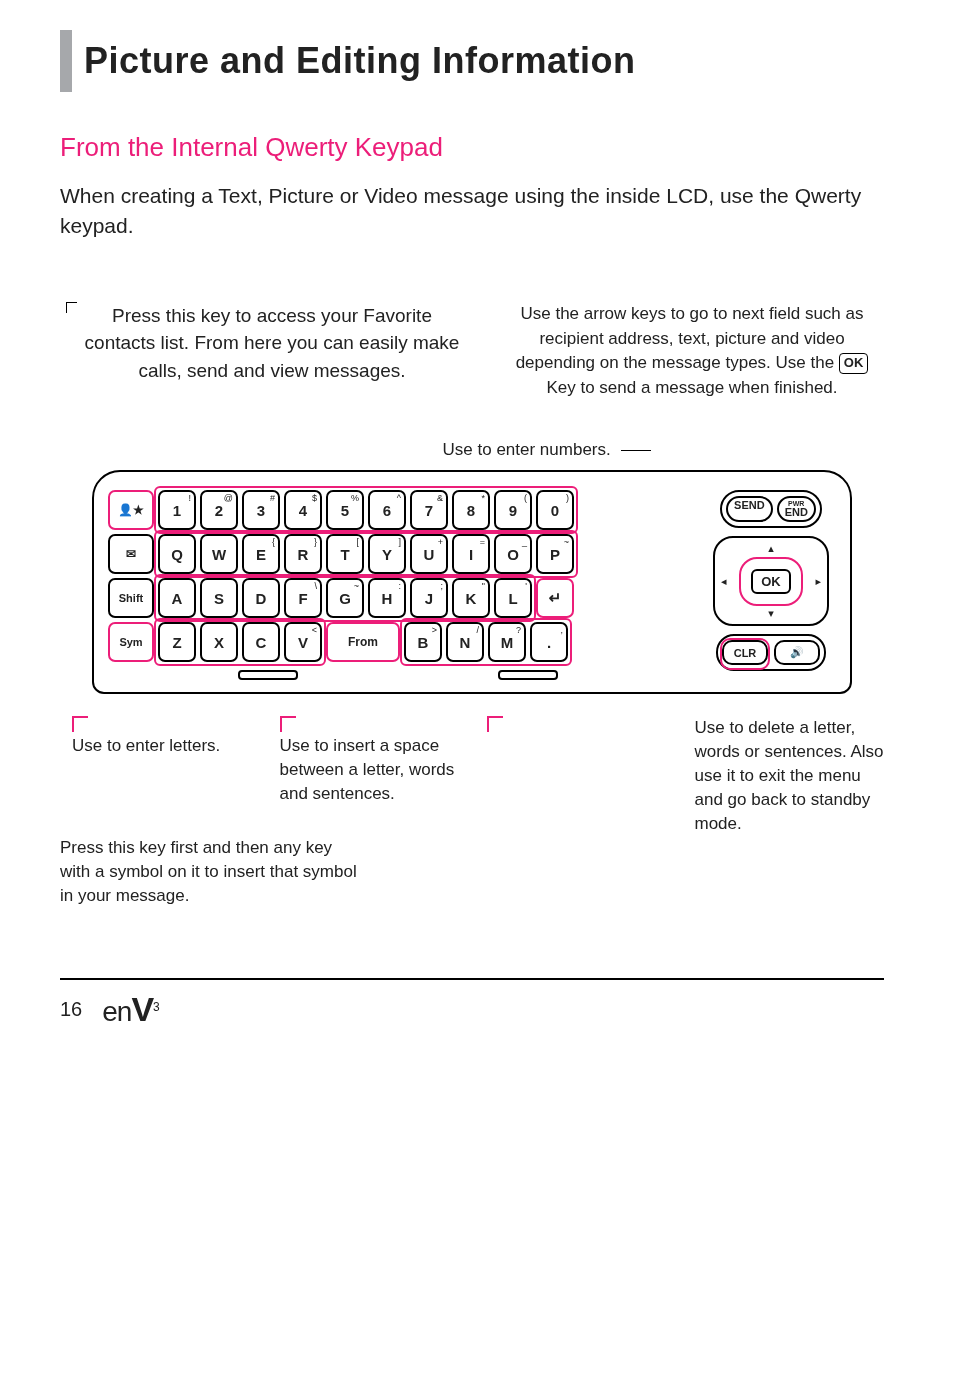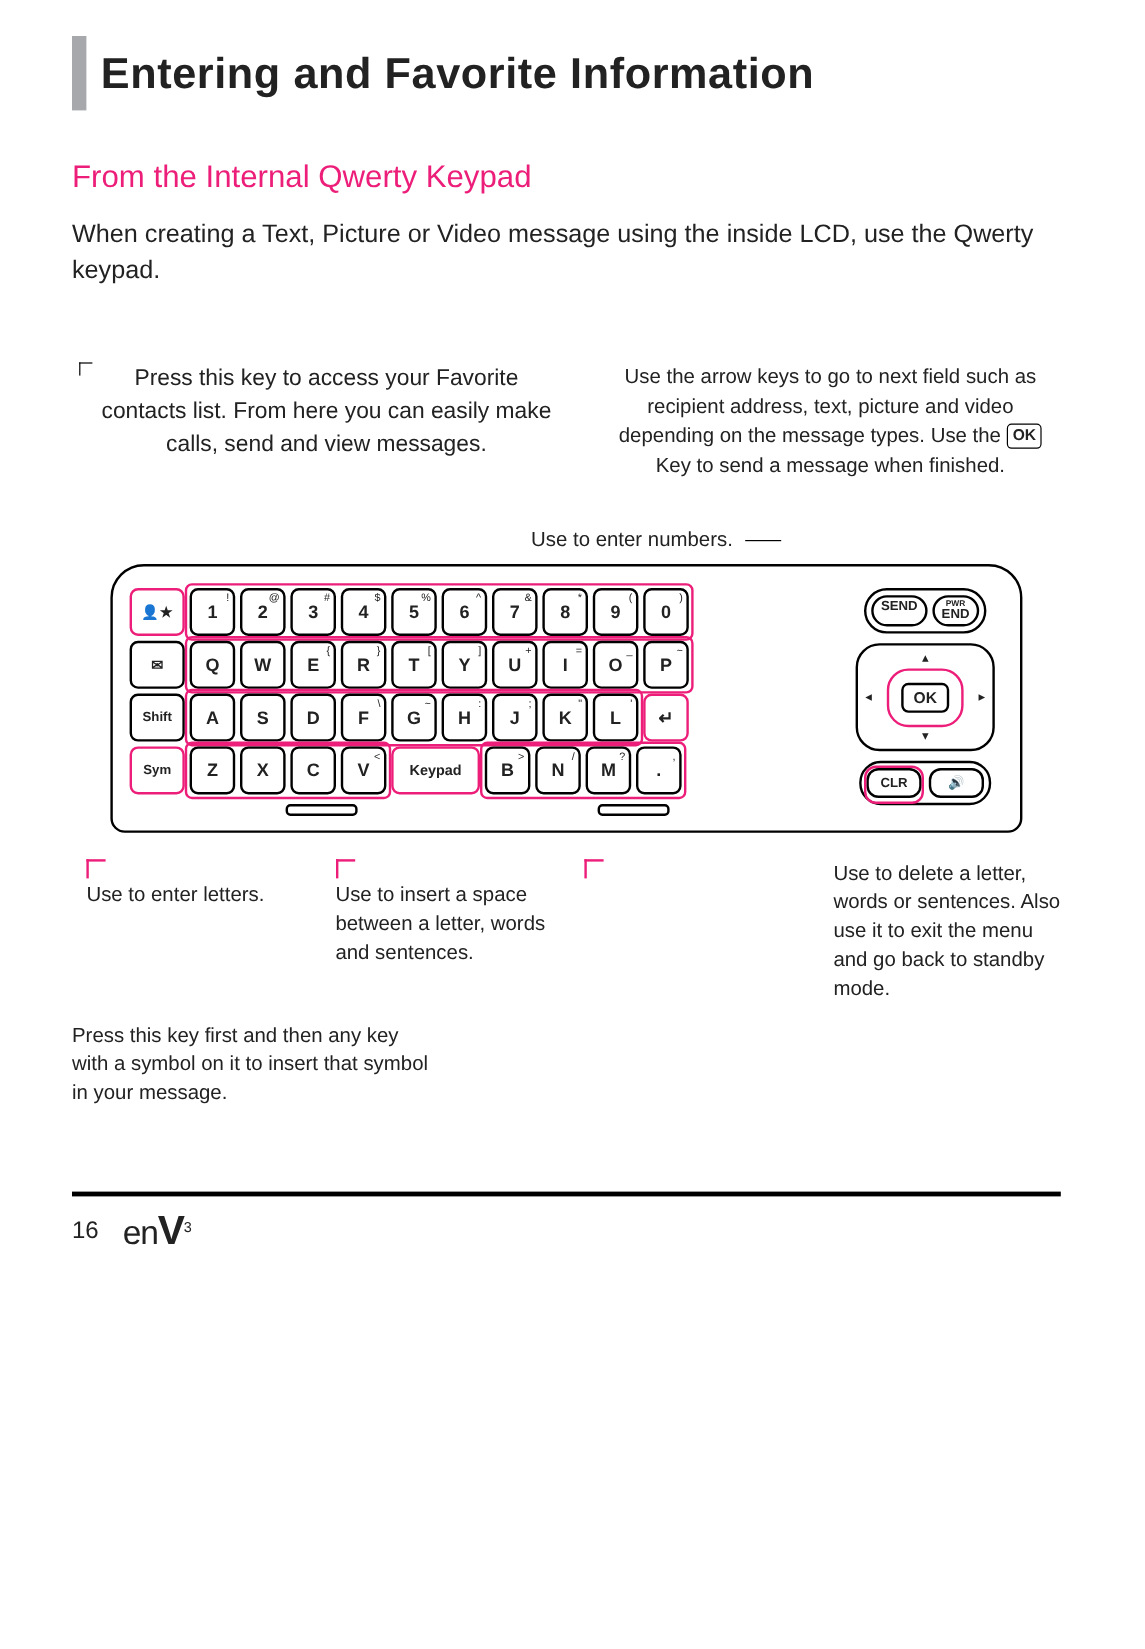--- a/index.html
+++ b/index.html
@@ -212,25 +212,25 @@
     width:14px;
     height:14px;
     border-left:2px solid #ec1e79;
     border-top:2px solid #ec1e79;
     margin-bottom:2px;
   }
   .sym-callout {
     font-family: Optima, "Gill Sans", "Helvetica Neue", sans-serif;
     font-size:17px;
     line-height:1.4;
-    margin-top:16px;
+    margin-top:1px;
   }
   .footer {
     margin-top:70px;
-    border-top:4px solid #000000;
+    border-top:2px solid #000000;
     padding-top:10px;
     display:flex;
     align-items:center;
     gap:20px;
   }
   .pageno {
     font-family: Optima, "Gill Sans", sans-serif;
     font-size:20px;
   }
   .logo {
@@ -242,21 +242,21 @@
   .logo b { font-weight:800; font-size:34px; }
   .logo sup { font-size:12px; vertical-align:super;}
 </style>
 </head>
 <body>
 
 <div class="page">
 
   <div class="heading-bar">
     <div class="bar"></div>
-    <h1>Entering and Favorite Information</h1>
+    <h1>Picture and Editing Information</h1>
   </div>
 
   <h2 class="subheading">From the Internal Qwerty Keypad</h2>
 
   <p class="intro">When creating a Text, Picture or Video message using the inside LCD, use the Qwerty keypad.</p>
 
   <div class="callouts-top">
     <div class="callout" style="position:relative;">
       <span style="position:absolute;left:-14px;top:0;border-left:1px solid #000;border-top:1px solid #000;width:10px;height:10px;"></span>
       <span>Press this key to access your Favorite contacts list. From here you can easily make calls, send and view messages.</span>
@@ -337,21 +337,21 @@
         <div class="krow">
           <div class="key wide" style="font-size:11px;border-color:#ec1e79;">Sym</div>
           <div id="row4" style="display:flex;gap:4px;position:relative;">
             <div class="pink-box" style="left:-4px;top:-4px;right:-4px;bottom:-4px;"></div>
           <div class="key">Z</div>
               <div class="key">X</div>
               <div class="key">C</div>
               <div class="key">V<span class="sup">&lt;</span></div>
             </div>
           <div class="key space" style="border-color:#ec1e79;">
-            <span>Keypad</span>
+            <span>From</span>
           </div>
           <div id="row4b" style="display:flex;gap:4px;position:relative;">
             <div class="pink-box" style="left:-4px;top:-4px;right:-4px;bottom:-4px;"></div>
           <div class="key">B<span class="sup">&gt;</span></div>
               <div class="key">N<span class="sup">/</span></div>
               <div class="key">M<span class="sup">?</span></div>
               <div class="key">.<span class="sup">,</span></div>
             </div>
         </div>
         <div class="nubs">

